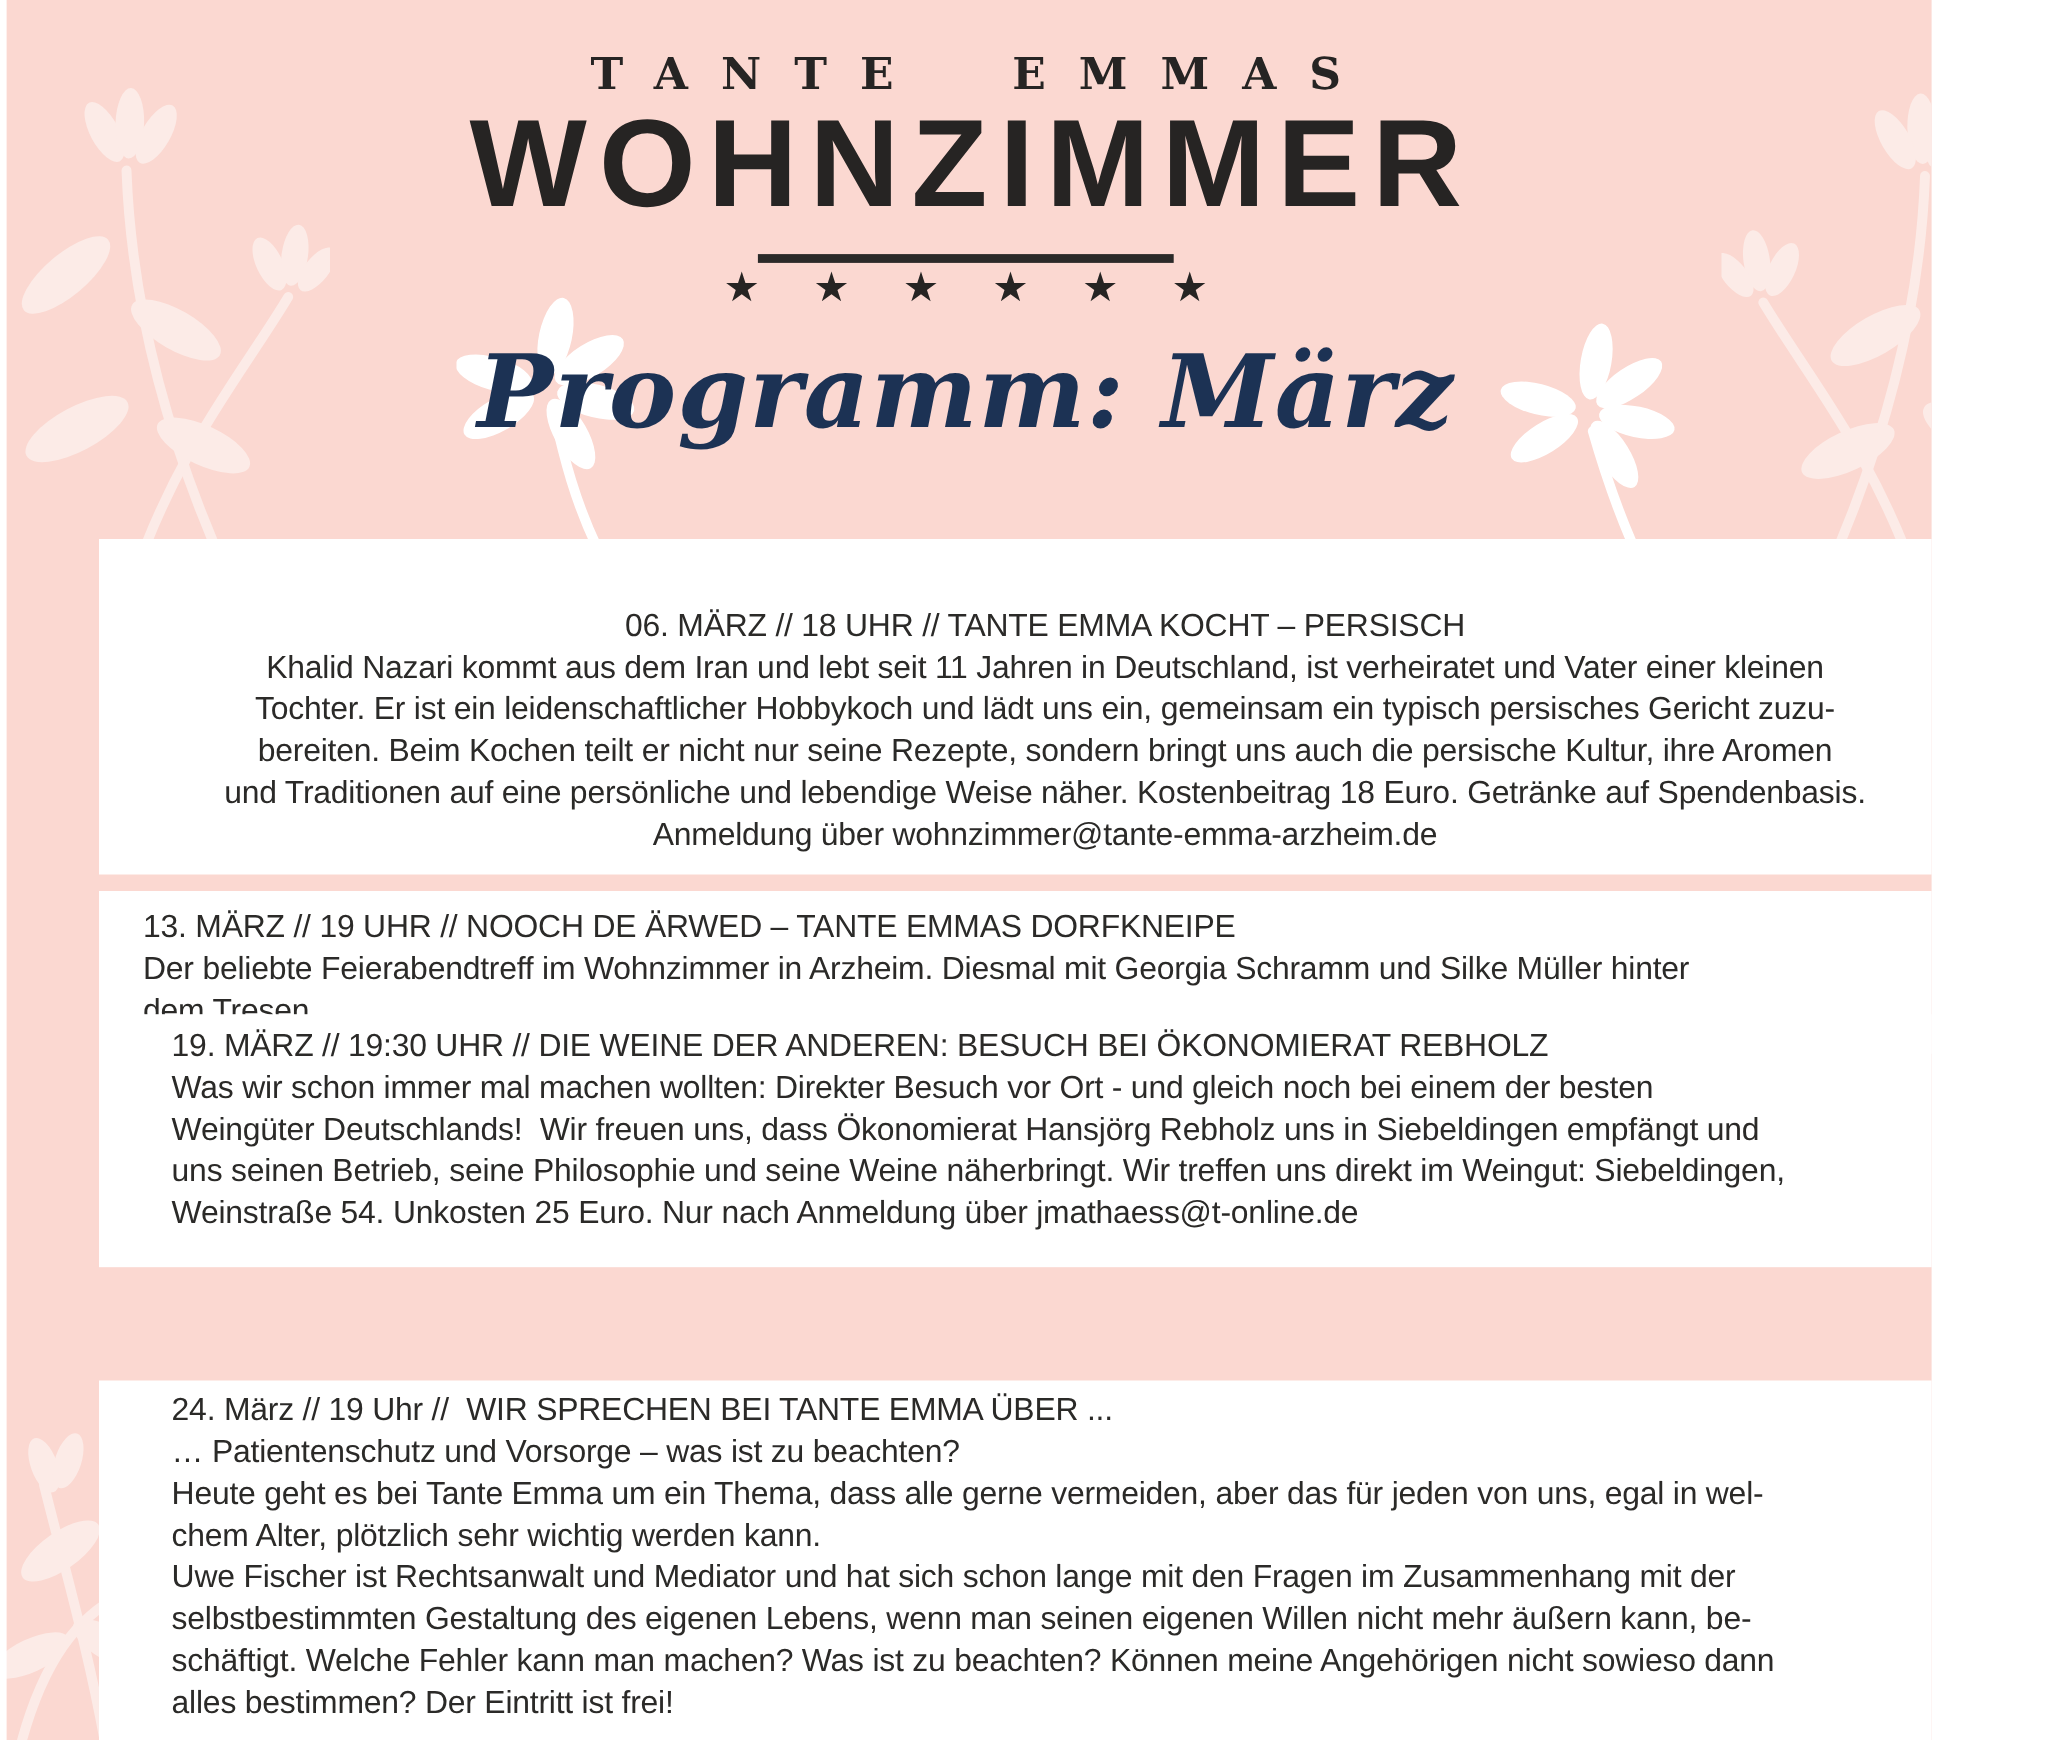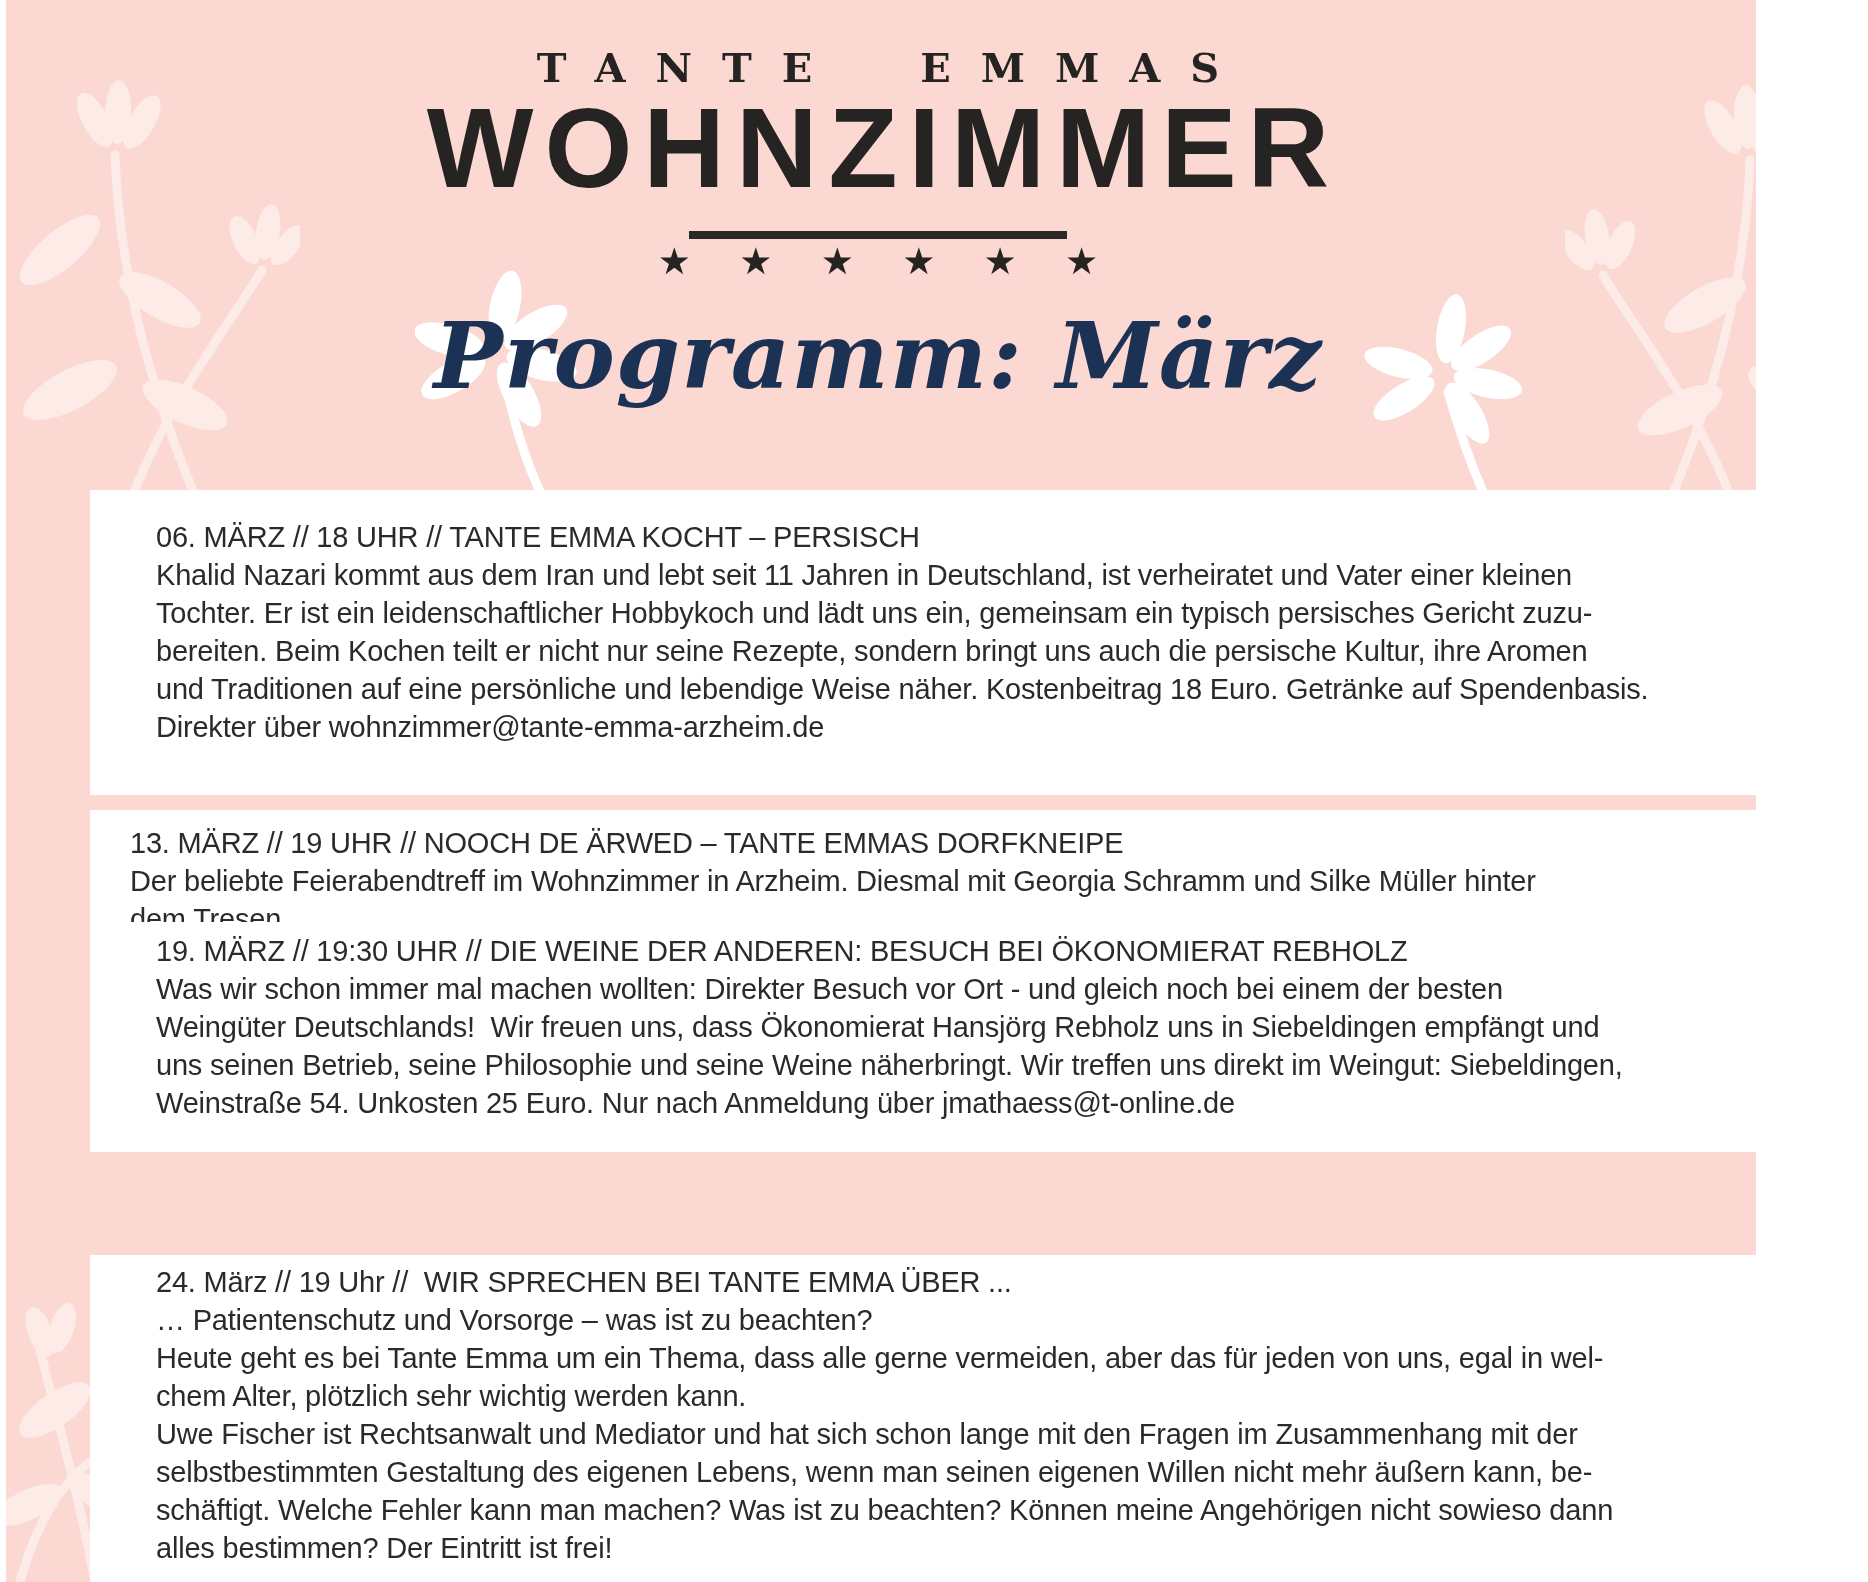--- a/index.html
+++ b/index.html
@@ -43,21 +43,21 @@
     margin-top:48px;
   }
   
   .card{
     position:absolute;left:90px;width:1690px;
     background:#ffffff;
     box-sizing:border-box;
     padding-left:66px;padding-right:36px;
     z-index:2;
   }
-  .card-1{top:490px;height:305px;padding-top:28px;}
+  .card-1{top:490px;height:305px;padding-top:60px;text-align:center;}
   .card-2{top:810px;height:148px;padding-top:14px;padding-left:40px;}
   .card-3{top:922px;height:230px;padding-top:10px;}
   .card-4{top:1255px;height:347px;padding-top:8px;}
   .evt-heading,.line{
     font-size:29px;line-height:38px;letter-spacing:-0.2px;
     color:#2b2a28;white-space:pre;
   }
   svg{display:block;}
 </style>
 </head>
@@ -159,21 +159,21 @@
     <div class="stars">★ ★ ★ ★ ★ ★</div>
     <div class="subtitle">Programm: März</div>
   </div>
 
   <div class="card card-1">
     <div class="evt-heading">06. MÄRZ // 18 UHR // TANTE EMMA KOCHT – PERSISCH</div>
     <div class="line">Khalid Nazari kommt aus dem Iran und lebt seit 11 Jahren in Deutschland, ist verheiratet und Vater einer kleinen</div>
     <div class="line">Tochter. Er ist ein leidenschaftlicher Hobbykoch und lädt uns ein, gemeinsam ein typisch persisches Gericht zuzu-</div>
     <div class="line">bereiten. Beim Kochen teilt er nicht nur seine Rezepte, sondern bringt uns auch die persische Kultur, ihre Aromen</div>
     <div class="line">und Traditionen auf eine persönliche und lebendige Weise näher. Kostenbeitrag 18 Euro. Getränke auf Spendenbasis.</div>
-    <div class="line">Direkter über wohnzimmer@tante-emma-arzheim.de</div>
+    <div class="line">Anmeldung über wohnzimmer@tante-emma-arzheim.de</div>
   </div>
 
   <div class="card card-2">
     <div class="evt-heading">13. MÄRZ // 19 UHR // NOOCH DE ÄRWED – TANTE EMMAS DORFKNEIPE</div>
     <div class="line">Der beliebte Feierabendtreff im Wohnzimmer in Arzheim. Diesmal mit Georgia Schramm und Silke Müller hinter</div>
     <div class="line">dem Tresen</div>
   </div>
 
   <div class="card card-3">
     <div class="evt-heading">19. MÄRZ // 19:30 UHR // DIE WEINE DER ANDEREN: BESUCH BEI ÖKONOMIERAT REBHOLZ</div>

